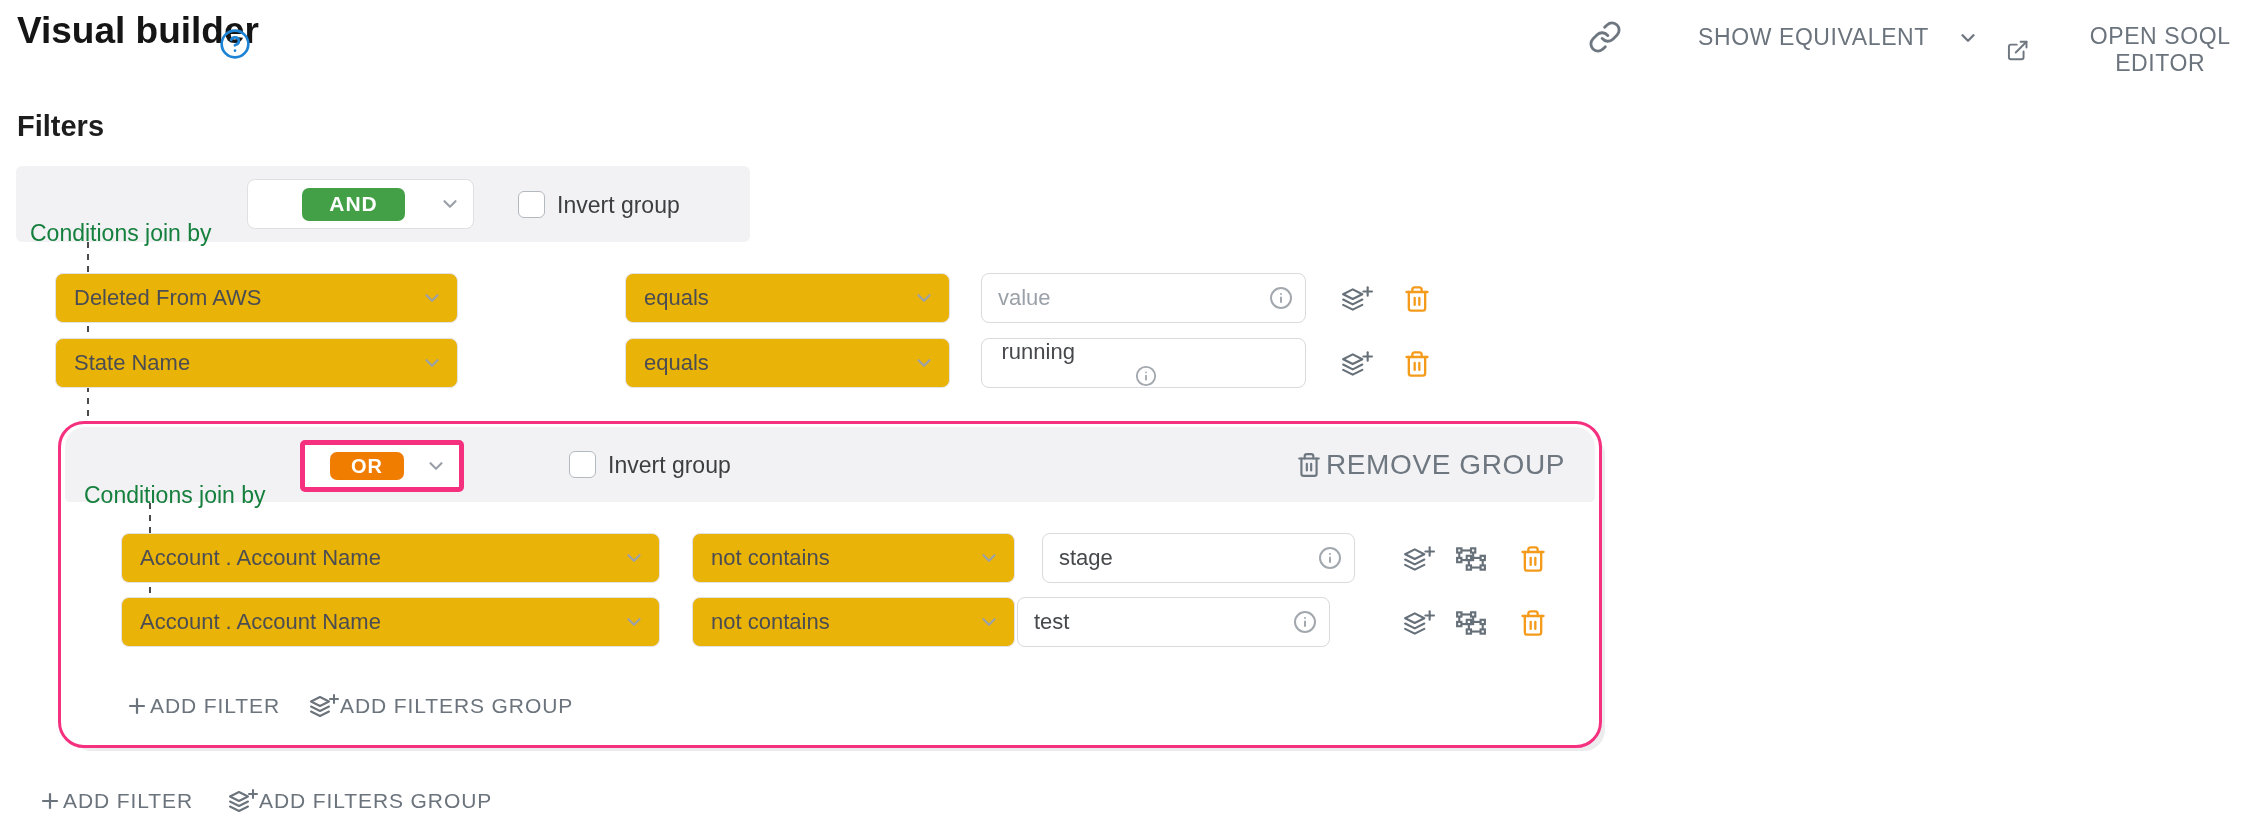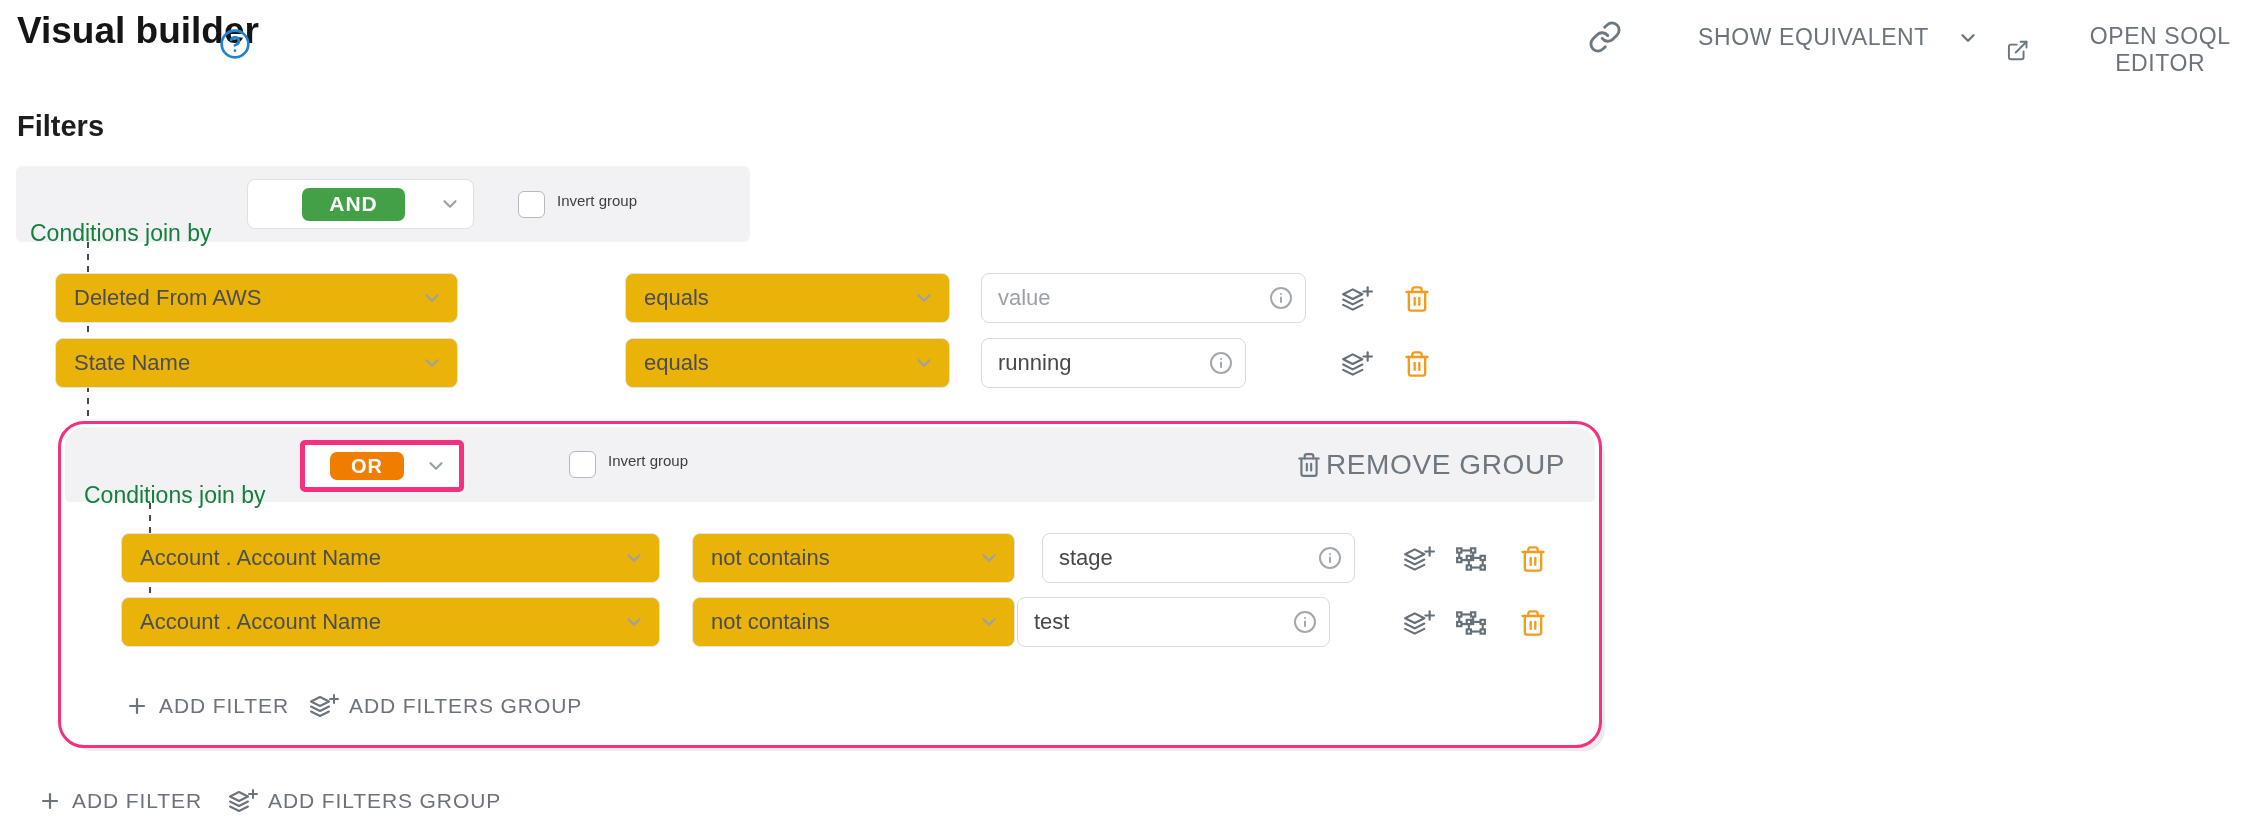--- a/index.html
+++ b/index.html
@@ -39,21 +39,21 @@
     color:#fff; font-weight:700; letter-spacing:1px; border-radius:7px;
   }
   .pill-and { width:103px; height:33px; font-size:21px; background:var(--and-operator,#43a047); }
   .pill-or  { width:74px;  height:28px; font-size:20px; background:var(--or-operator,#f07c00); }
   .dd-chev { position:absolute; right:12px; color:#9aa1a9; }
 
   .checkbox {
     position:absolute; width:27px; height:27px; background:#fff;
     border:1.5px solid #b4b9bf; border-radius:6px; cursor:pointer;
   }
-  .invert-label { position:absolute; font-size:15px; color:#3c3e42; }
+  .invert-label { position:absolute; font-size:23px; color:#3c3e42; }
 
   
   .vline {
     position:absolute; width:2px; z-index:1;
     background:repeating-linear-gradient(to bottom, #4a4a4a 0 6px, transparent 6px 12px);
   }
 
   
   .frow { position:absolute; left:0; width:100%; height:50px; z-index:2; }
   .sel {
@@ -98,21 +98,21 @@
   .remove-btn {
     position:absolute; right:30px; top:0; height:75px;
     display:flex; align-items:center; gap:4px;
     background:none; border:none; cursor:pointer;
     font-family:"Liberation Sans", sans-serif;
     font-size:28px; letter-spacing:0.6px; color:#6e7780;
   }
 
   
   .txt-btn {
-    position:absolute; display:flex; align-items:center; gap:10px;
+    position:absolute; display:flex; align-items:center; gap:1px;
     background:none; border:none; cursor:pointer;
     font-family:"Liberation Sans", sans-serif;
     font-size:21px; letter-spacing:0.9px; color:#6b737c;
   }
 </style>
 </head>
 <body>
 
 <div class="screen">
 
@@ -211,21 +211,21 @@
       <svg class="chev" viewBox="0 0 24 24" fill="none" stroke="#9aa1a9" stroke-width="2.4" stroke-linecap="round" stroke-linejoin="round">
           <polyline points="6 9 12 15 18 9"></polyline>
         </svg>
     </div>
     <div class="sel" style="left:625px; width:325px;">
       <span class="sel-txt">equals</span>
       <svg class="chev" viewBox="0 0 24 24" fill="none" stroke="#9aa1a9" stroke-width="2.4" stroke-linecap="round" stroke-linejoin="round">
           <polyline points="6 9 12 15 18 9"></polyline>
         </svg>
     </div>
-    <div class="vinput" style="left:981px; width:265px;">
+    <div class="vinput" style="left:981px; width:325px;flex-direction:column;">
       <input value="running" placeholder="value" style="">
       <svg viewBox="0 0 24 24" width="24" height="24" fill="none" stroke="#a2a8ae" stroke-width="2" stroke-linecap="round">
           <circle cx="12" cy="12" r="10"></circle>
           <line x1="12" y1="16" x2="12" y2="11.5"></line>
           <line x1="12" y1="8" x2="12.01" y2="8"></line>
         </svg>
     </div>
     <button class="row-icon gray-ic" style="left:1340px;">
       <svg viewBox="0 0 30 26" width="32" height="28" fill="none" stroke="currentColor" stroke-width="2" stroke-linecap="round" stroke-linejoin="round">
         <polygon points="11 4 2 8.5 11 13 20 8.5 11 4"></polygon>

